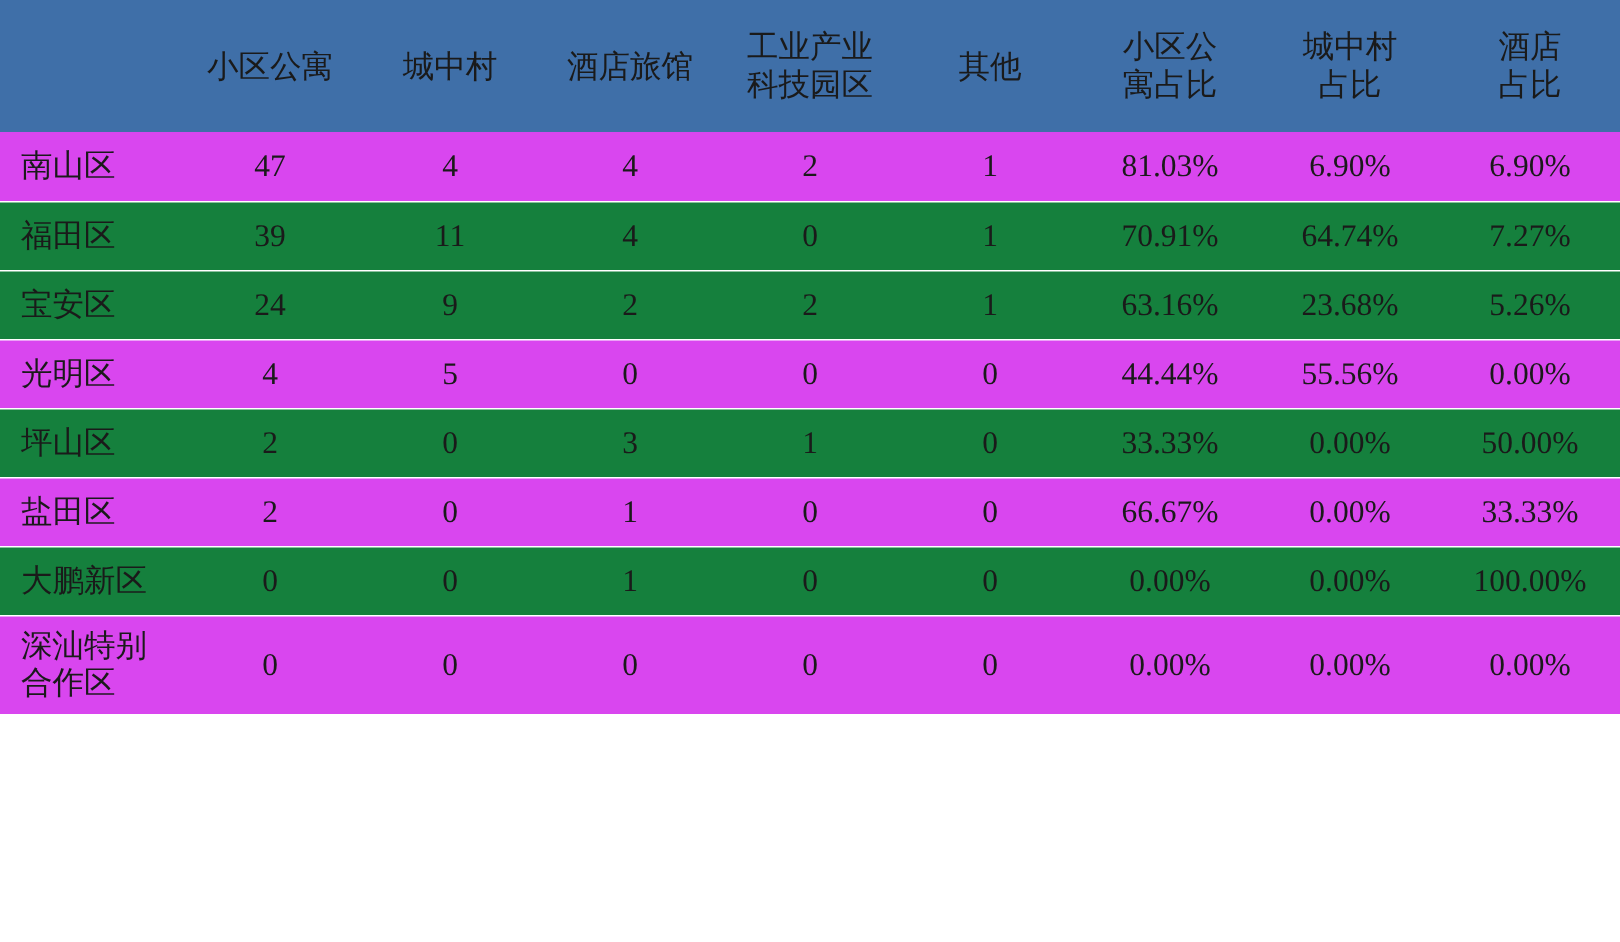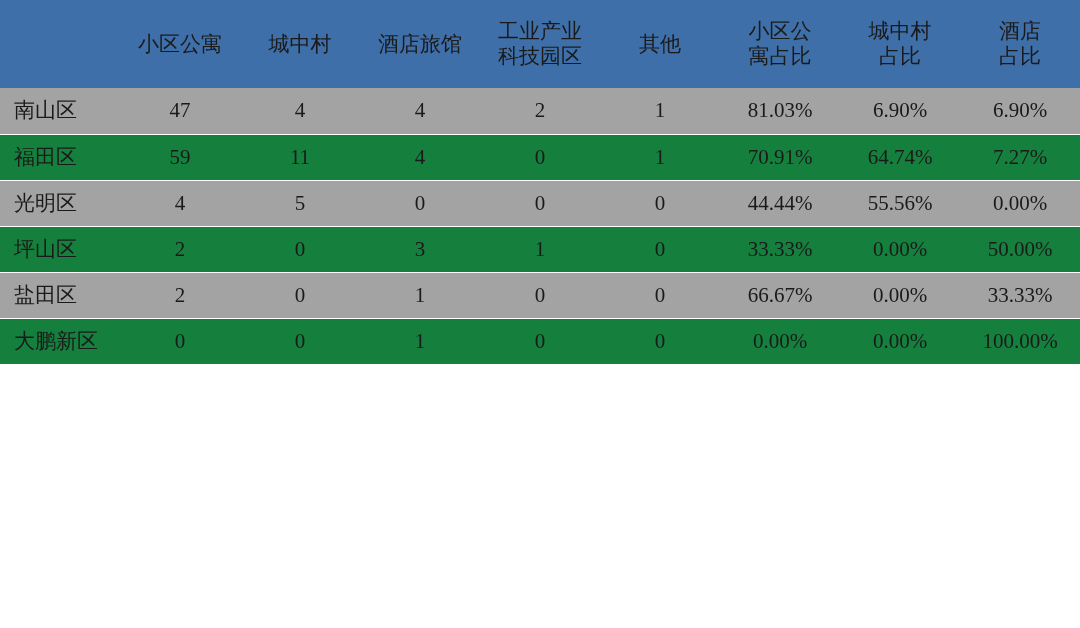--- a/index.html
+++ b/index.html
@@ -40,21 +40,21 @@
     padding: 4px 2px;
     border: none;
   }
   thead th.first-col {
     width: 120px;
   }
   tbody tr {
     height: 46px;
   }
   tbody tr.odd-row td {
-    background: #a3a3a3;
+    background: #d946ef;
   }
   tbody tr.even-row td {
     background: #15803d;
   }
   tbody td {
     border-bottom: 1px solid #ffffff;
   }
   tbody td.row-label {
     text-align: left;
     padding-left: 14px;
@@ -119,29 +119,42 @@
           <td>2</td>
           <td>1</td>
           <td>81.03%</td>
           <td>6.90%</td>
           <td>6.90%</td>
         </tr>
         <tr class="even-row">
           <td class="row-label">
             <span class="hdr-line">福田区</span>
           </td>
-          <td>59</td>
+          <td>39</td>
           <td>11</td>
           <td>4</td>
           <td>0</td>
           <td>1</td>
           <td>70.91%</td>
           <td>64.74%</td>
           <td>7.27%</td>
         </tr>
+        <tr class="even-row">
+          <td class="row-label">
+            <span class="hdr-line">宝安区</span>
+          </td>
+          <td>24</td>
+          <td>9</td>
+          <td>2</td>
+          <td>2</td>
+          <td>1</td>
+          <td>63.16%</td>
+          <td>23.68%</td>
+          <td>5.26%</td>
+        </tr>
         <tr class="odd-row">
           <td class="row-label">
             <span class="hdr-line">光明区</span>
           </td>
           <td>4</td>
           <td>5</td>
           <td>0</td>
           <td>0</td>
           <td>0</td>
           <td>44.44%</td>
@@ -179,16 +192,30 @@
             <span class="hdr-line">大鹏新区</span>
           </td>
           <td>0</td>
           <td>0</td>
           <td>1</td>
           <td>0</td>
           <td>0</td>
           <td>0.00%</td>
           <td>0.00%</td>
           <td>100.00%</td>
+        </tr>
+        <tr class="odd-row tall-row">
+          <td class="row-label">
+            <span class="hdr-line">深汕特别</span>
+            <span class="hdr-line">合作区</span>
+          </td>
+          <td>0</td>
+          <td>0</td>
+          <td>0</td>
+          <td>0</td>
+          <td>0</td>
+          <td>0.00%</td>
+          <td>0.00%</td>
+          <td>0.00%</td>
         </tr>
       </tbody>
   </table>
 </div>
 
 </body></html>

